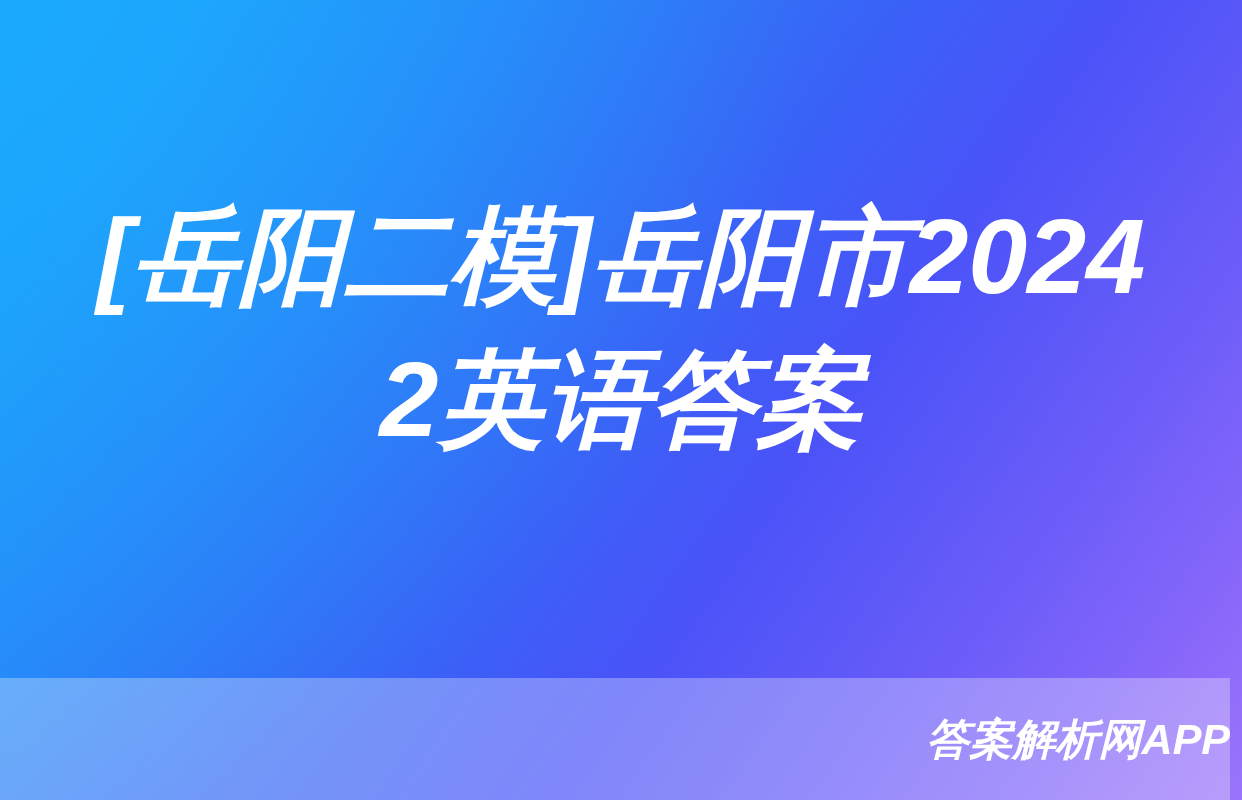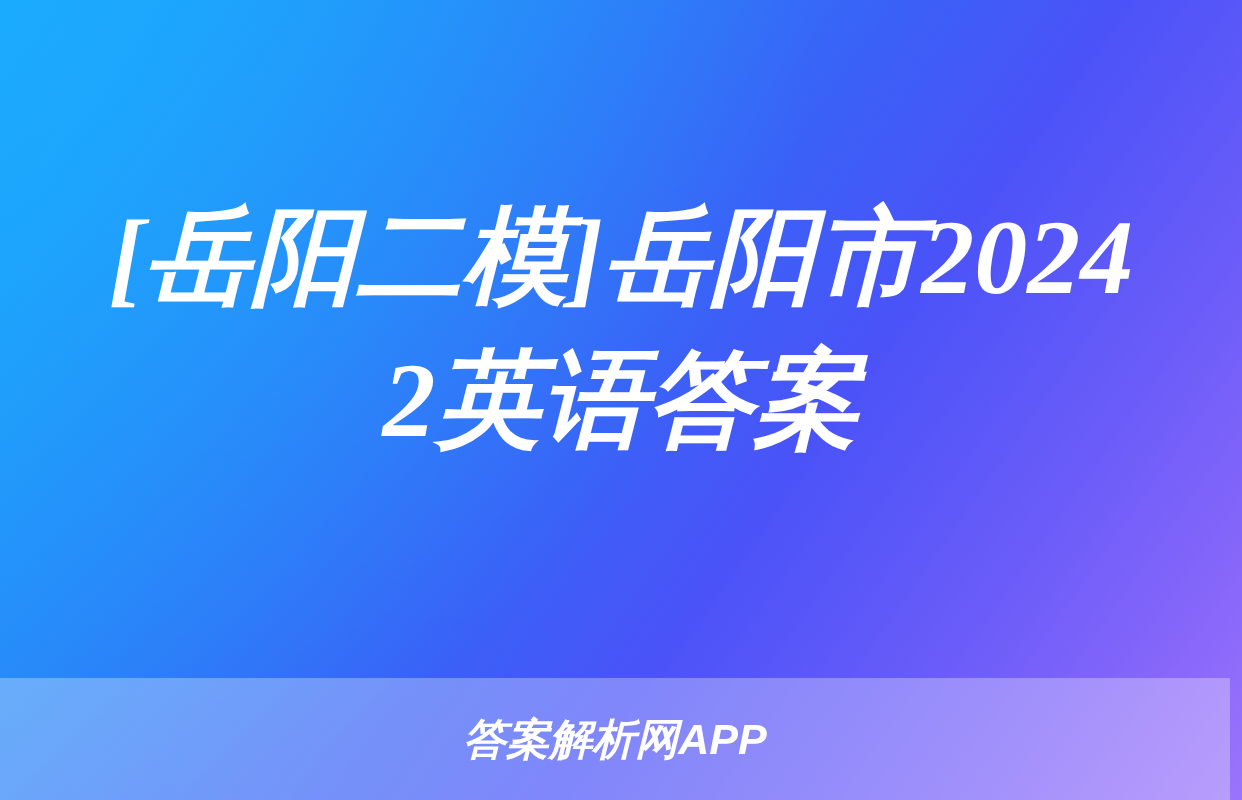--- a/index.html
+++ b/index.html
@@ -44,41 +44,41 @@
     right: 0;
     top: 186px;
     padding: 0 40px;
     text-align: center;
     z-index: 2;
   }
 
   .title-line {
     display: block;
     color: #ffffff;
-    font-family: Liberation Serif, serif;
+    font-family: Liberation Sans, sans-serif;
     font-weight: bold;
     font-style: italic;
     font-size: 106px;
     line-height: 143px;
     letter-spacing: 0px;
     white-space: nowrap;
     text-rendering: geometricPrecision;
     text-align: center;
   }
 
   .footer-bar {
     position: absolute;
     left: 0;
     right: 12px;
     bottom: 0;
     height: 122px;
     background: rgba(255, 255, 255, 0.30);
     display: flex;
     align-items: center;
-    justify-content: center;
+    justify-content: flex-end;
     z-index: 3;
   }
 
   .footer-text {
     color: #ffffff;
     font-family: "Liberation Sans", "DejaVu Sans", sans-serif;
     font-weight: bold;
     font-style: italic;
     font-size: 43px;
     line-height: 50px;

